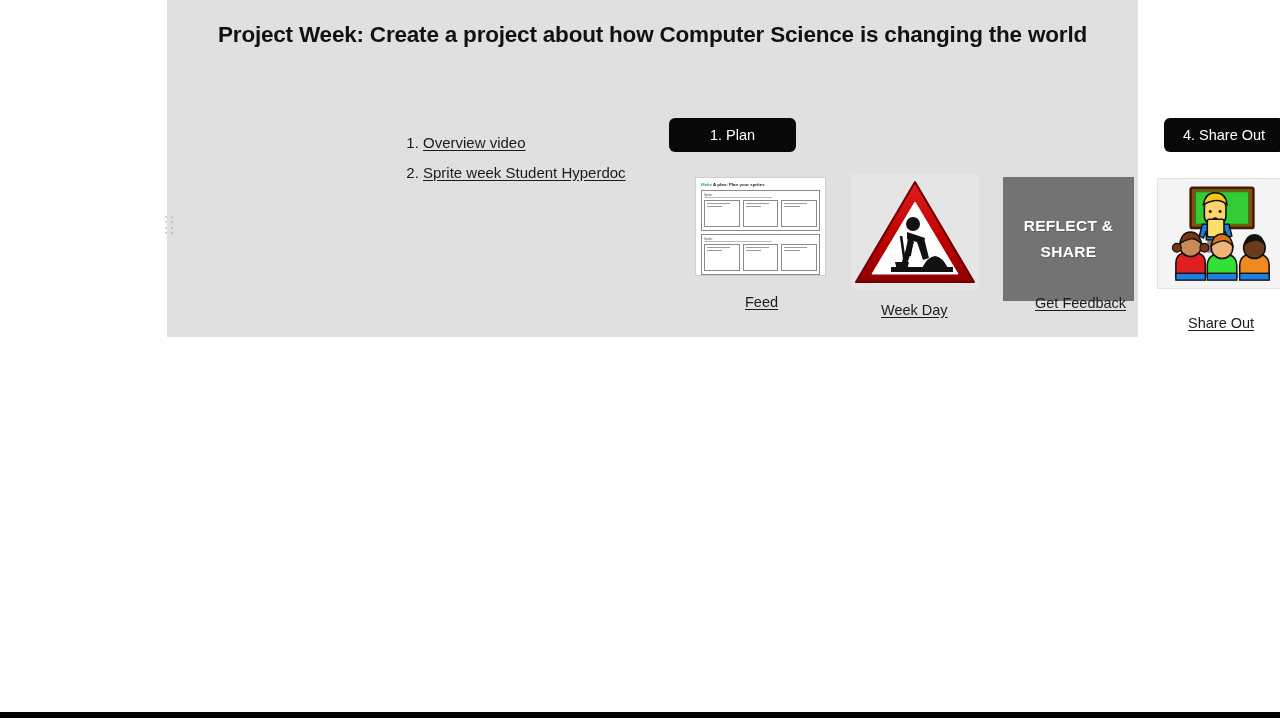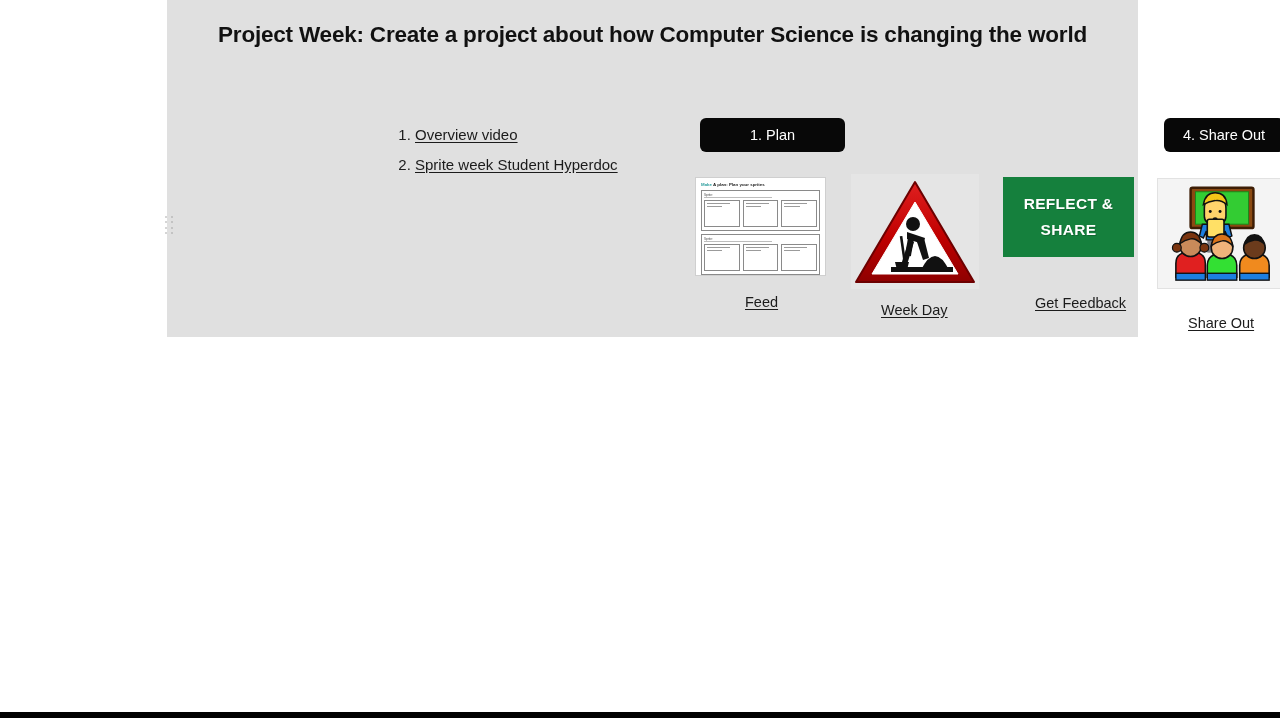--- a/index.html
+++ b/index.html
@@ -61,21 +61,21 @@
     letter-spacing: -0.2px;
     white-space: nowrap;
   }
 
   
   .link-list {
     position: absolute;
     left: 230px;
     top: 122px;
     width: 230px;
-    margin: 0;
+    margin: 8px;
     padding: 0 0 0 18px;
     list-style: decimal;
     font-size: 15px;
     color: #1b1b1b;
     line-height: 25px;
   }
   .link-list li { margin-bottom: 5px; }
   .link-list a {
     color: #1b1b1b;
     text-decoration: underline;
@@ -90,21 +90,21 @@
     border-radius: 6px;
     color: #ffffff;
     font-size: 14.5px;
     display: flex;
     align-items: center;
     justify-content: center;
     box-sizing: border-box;
     padding: 0 8px;
     white-space: nowrap;
   }
-  .btn-1 { left: 533px; top: 118px; width: 145px; }
+  .btn-1 { left: 502px; top: 118px; width: 127px; }
   .btn-2 { left: 687px; top: 118px; width: 122px; }
   .btn-3 { left: 842px; top: 118px; width: 121px; }
   .btn-4 { left: 997px; top: 118px; width: 120px; }
 
   
   .thumb { position: absolute; }
 
   
   .thumb-plan {
     left: 528px;
@@ -167,22 +167,22 @@
     height: 115px;
     background: #e5e5e5;
   }
   .thumb-code svg { display: block; width: 100%; height: 100%; }
 
   
   .thumb-reflect {
     left: 836px;
     top: 177px;
     width: 131px;
-    height: 80px;
-    background: #15803d;
+    height: 124px;
+    background: #737373;
     display: flex;
     flex-direction: column;
     align-items: center;
     justify-content: center;
     gap: 8px;
   }
   .reflect-line {
     color: #ffffff;
     font-size: 15.5px;
     font-weight: bold;

